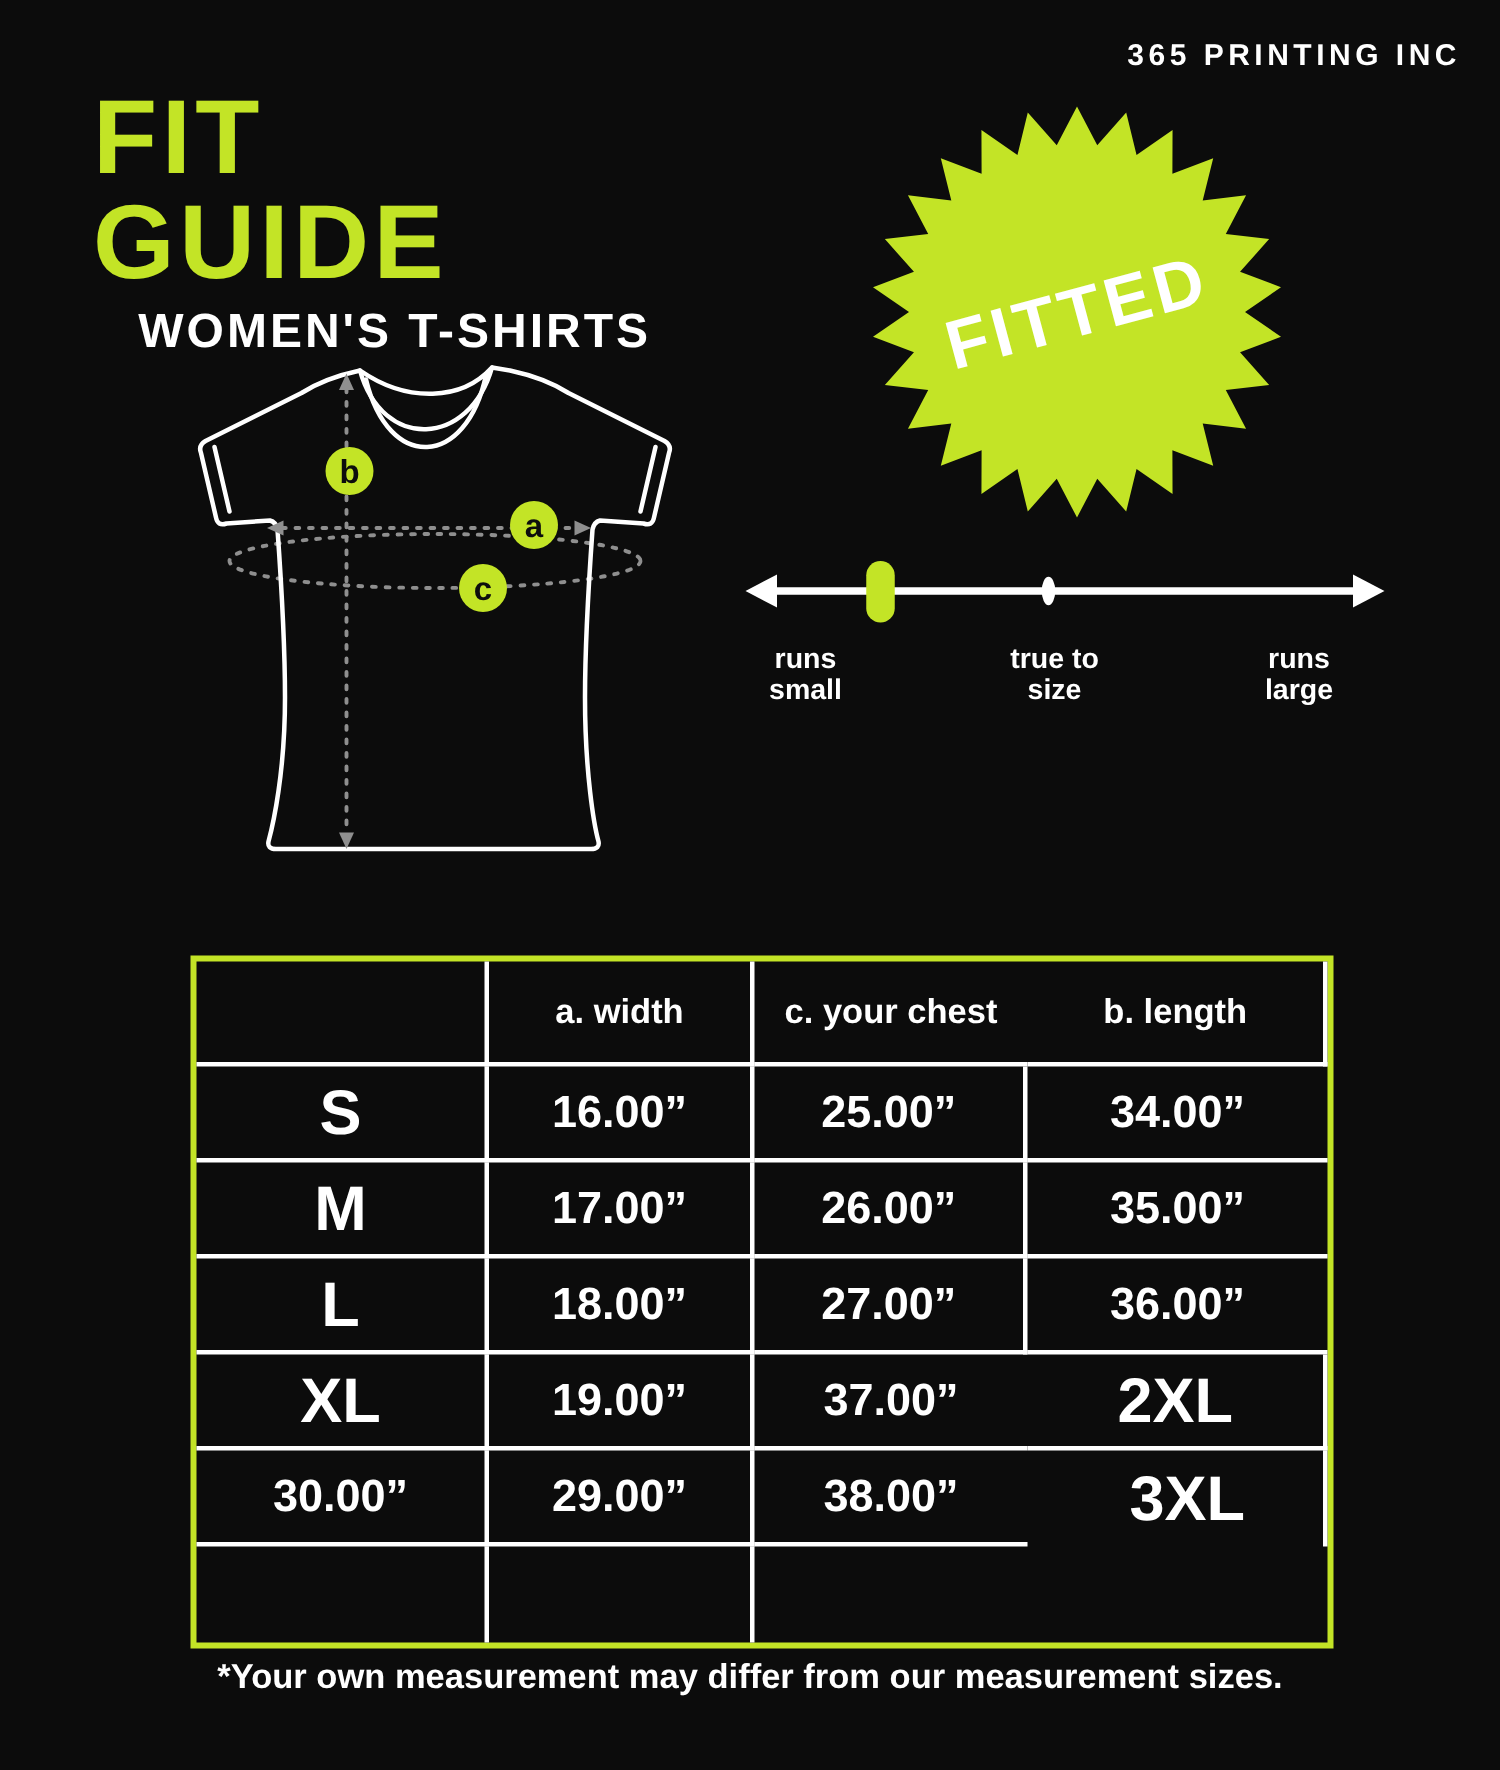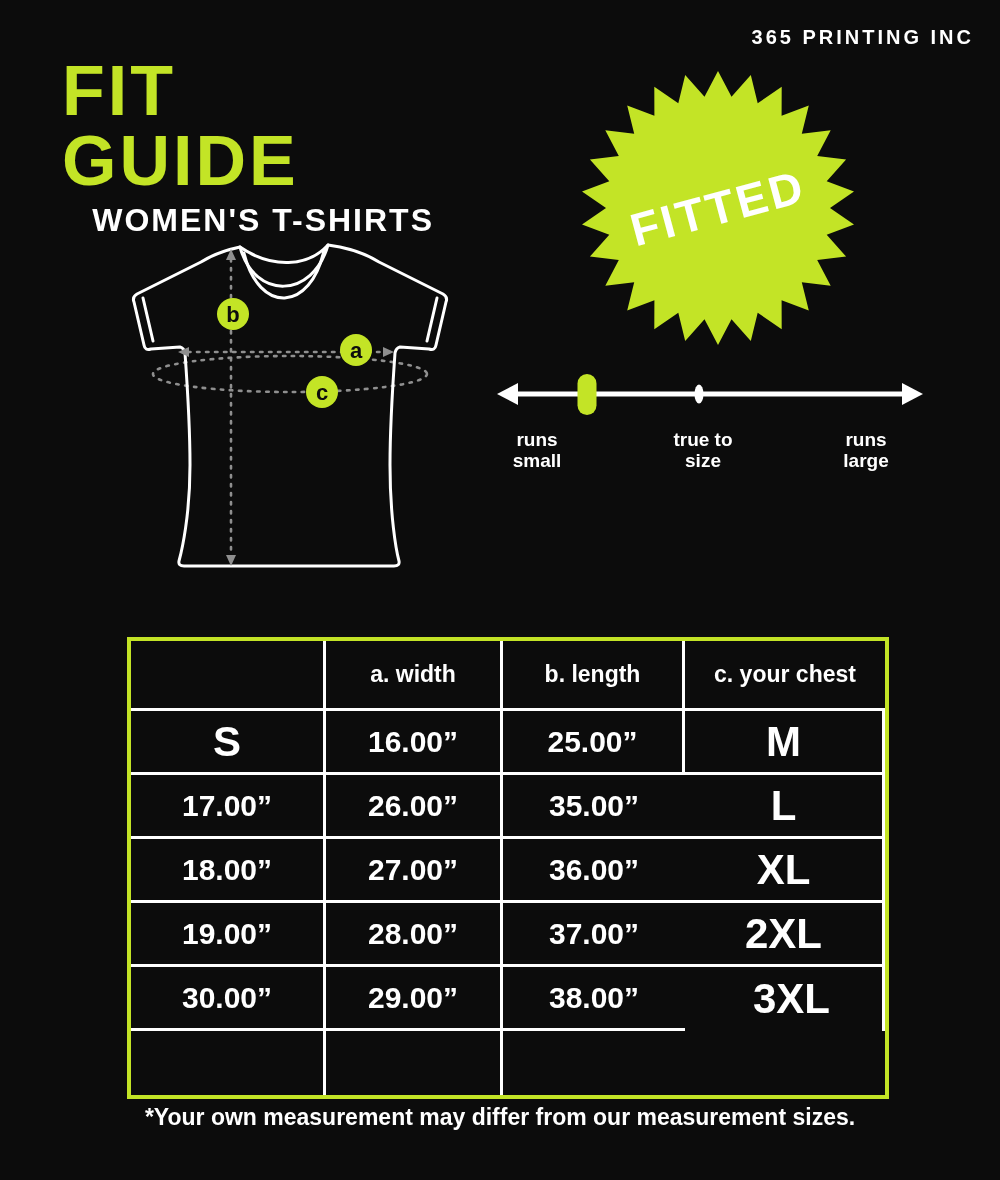--- a/index.html
+++ b/index.html
@@ -152,40 +152,40 @@
     <div>size</div>
   </div>
   <div class="scale-label l3">
     <div>runs</div>
     <div>large</div>
   </div>
 
   <div class="size-table">
     <div class="cell head"></div>
     <div class="cell head">a. width</div>
+    <div class="cell head last-col">c. your chest</div>
     <div class="cell head">b. length</div>
-    <div class="cell head last-col">c. your chest</div>
 
     <div class="cell size">S</div>
     <div class="cell val">16.00”</div>
     <div class="cell val">25.00”</div>
+    <div class="cell val last-col">34.00”</div>
 
     <div class="cell size">M</div>
     <div class="cell val">17.00”</div>
     <div class="cell val">26.00”</div>
     <div class="cell val last-col">35.00”</div>
 
     <div class="cell size">L</div>
     <div class="cell val">18.00”</div>
     <div class="cell val">27.00”</div>
     <div class="cell val last-col">36.00”</div>
 
     <div class="cell size">XL</div>
     <div class="cell val">19.00”</div>
-    <div class="cell val">28.00”</div>
     <div class="cell val last-col">37.00”</div>
 
     <div class="cell size">2XL</div>
     <div class="cell val">30.00”</div>
     <div class="cell val">29.00”</div>
     <div class="cell val last-col">38.00”</div>
 
     <div class="cell size last-row">3XL</div>
     <div class="cell val last-row"></div>
     <div class="cell val last-row"></div>

